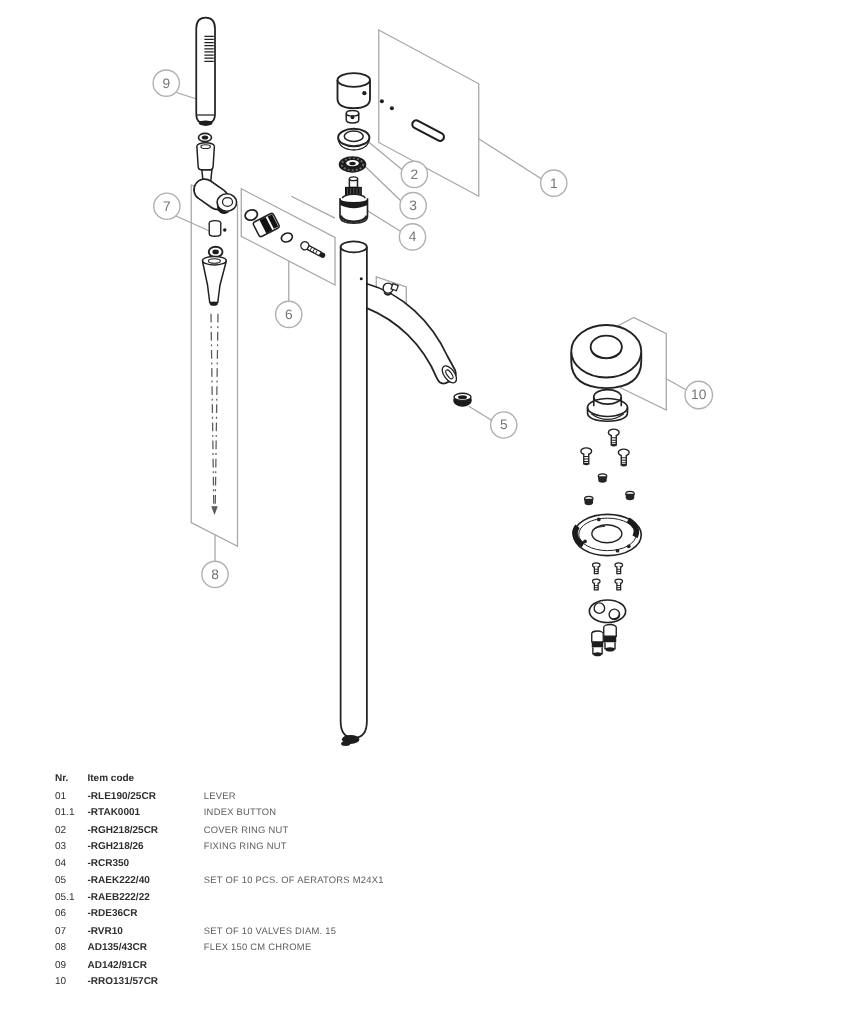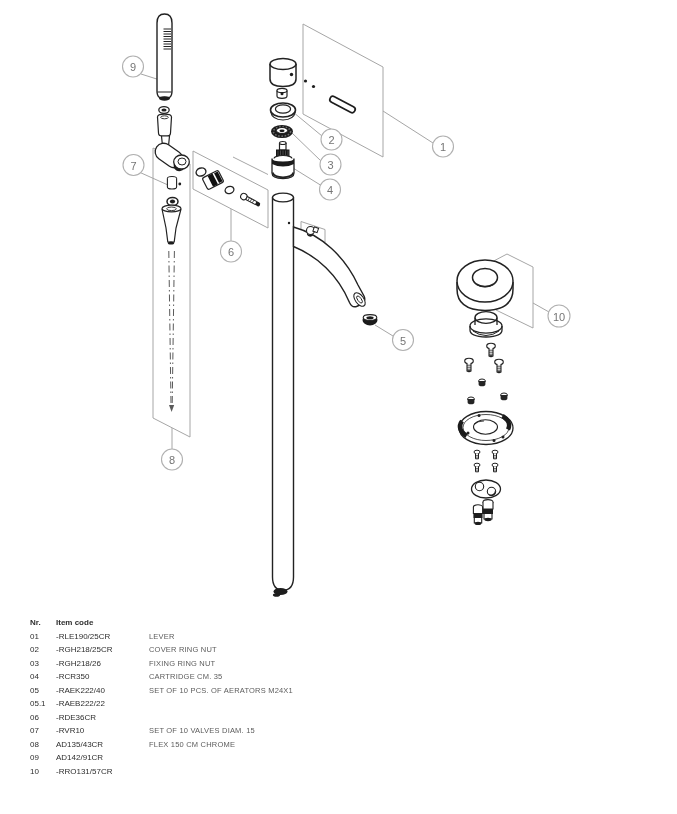--- a/index.html
+++ b/index.html
@@ -2,25 +2,25 @@
 <html><head>
 <meta charset="utf-8">
 <style>
   html,body{margin:0;padding:0;background:#ffffff;}
   body{width:677px;height:814px;position:relative;overflow:hidden;
        font-family:"Liberation Sans",sans-serif;}
   .stage{position:absolute;left:0;top:0;width:677px;height:814px;}
   svg.diagram{position:absolute;left:0;top:0;}
   .callout-num{font-family:"Liberation Sans",sans-serif;font-size:11px;fill:#757575;}
   
-  .parts-table{position:absolute;left:30px;top:616px;width:330px;}
+  .parts-table{position:absolute;left:44px;top:616px;width:330px;}
   .t-row{display:grid;grid-template-columns:26px 93px 1fr;height:13.5px;
          line-height:13.5px;white-space:nowrap;}
   .t-nr{font-size:8px;font-weight:normal;color:#2e2e2e;}
-  .t-code{font-size:8px;font-weight:normal;color:#2e2e2e;}
+  .t-code{font-size:8px;font-weight:bold;color:#2e2e2e;}
   .t-desc{font-size:7.5px;color:#5c5c5c;letter-spacing:.2px;}
   .t-head .t-nr,.t-head .t-code,.t-head .t-desc{font-size:8px;font-weight:bold;color:#2e2e2e;}
 </style>
 </head>
 <body>
 
 <div class="stage">
 
 <svg class="diagram" width="677" height="814" viewBox="0 0 677 814">
 
@@ -304,33 +304,37 @@
   <div class="t-row t-head">
     <span class="t-nr">Nr.</span>
     <span class="t-code">Item code</span>
   </div>
   <div class="t-row">
     <span class="t-nr">01</span>
     <span class="t-code">-RLE190/25CR</span>
     <span class="t-desc">LEVER</span>
   </div>
   <div class="t-row">
+    <span class="t-nr">01.1</span>
+    <span class="t-code">-RTAK0001</span>
+    <span class="t-desc">INDEX BUTTON</span>
+  </div>
+  <div class="t-row">
     <span class="t-nr">02</span>
     <span class="t-code">-RGH218/25CR</span>
     <span class="t-desc">COVER RING NUT</span>
   </div>
   <div class="t-row">
     <span class="t-nr">03</span>
     <span class="t-code">-RGH218/26</span>
     <span class="t-desc">FIXING RING NUT</span>
   </div>
   <div class="t-row">
     <span class="t-nr">04</span>
     <span class="t-code">-RCR350</span>
-    <span class="t-desc">CARTRIDGE CM. 35</span>
   </div>
   <div class="t-row">
     <span class="t-nr">05</span>
     <span class="t-code">-RAEK222/40</span>
     <span class="t-desc">SET OF 10 PCS. OF AERATORS M24X1</span>
   </div>
   <div class="t-row">
     <span class="t-nr">05.1</span>
     <span class="t-code">-RAEB222/22</span>
     <span class="t-desc"></span>

